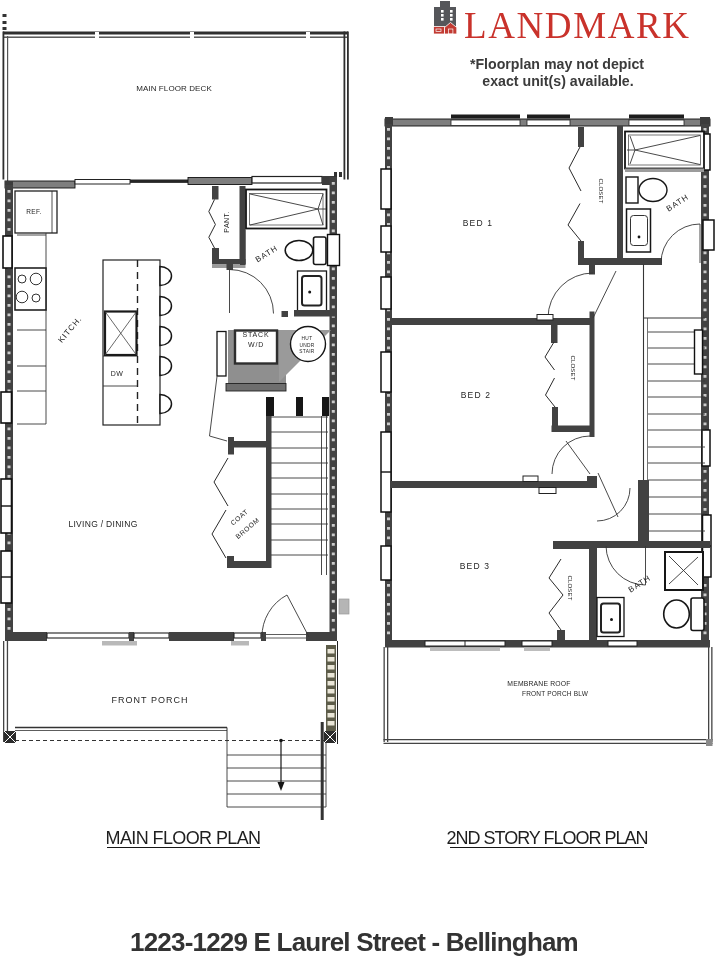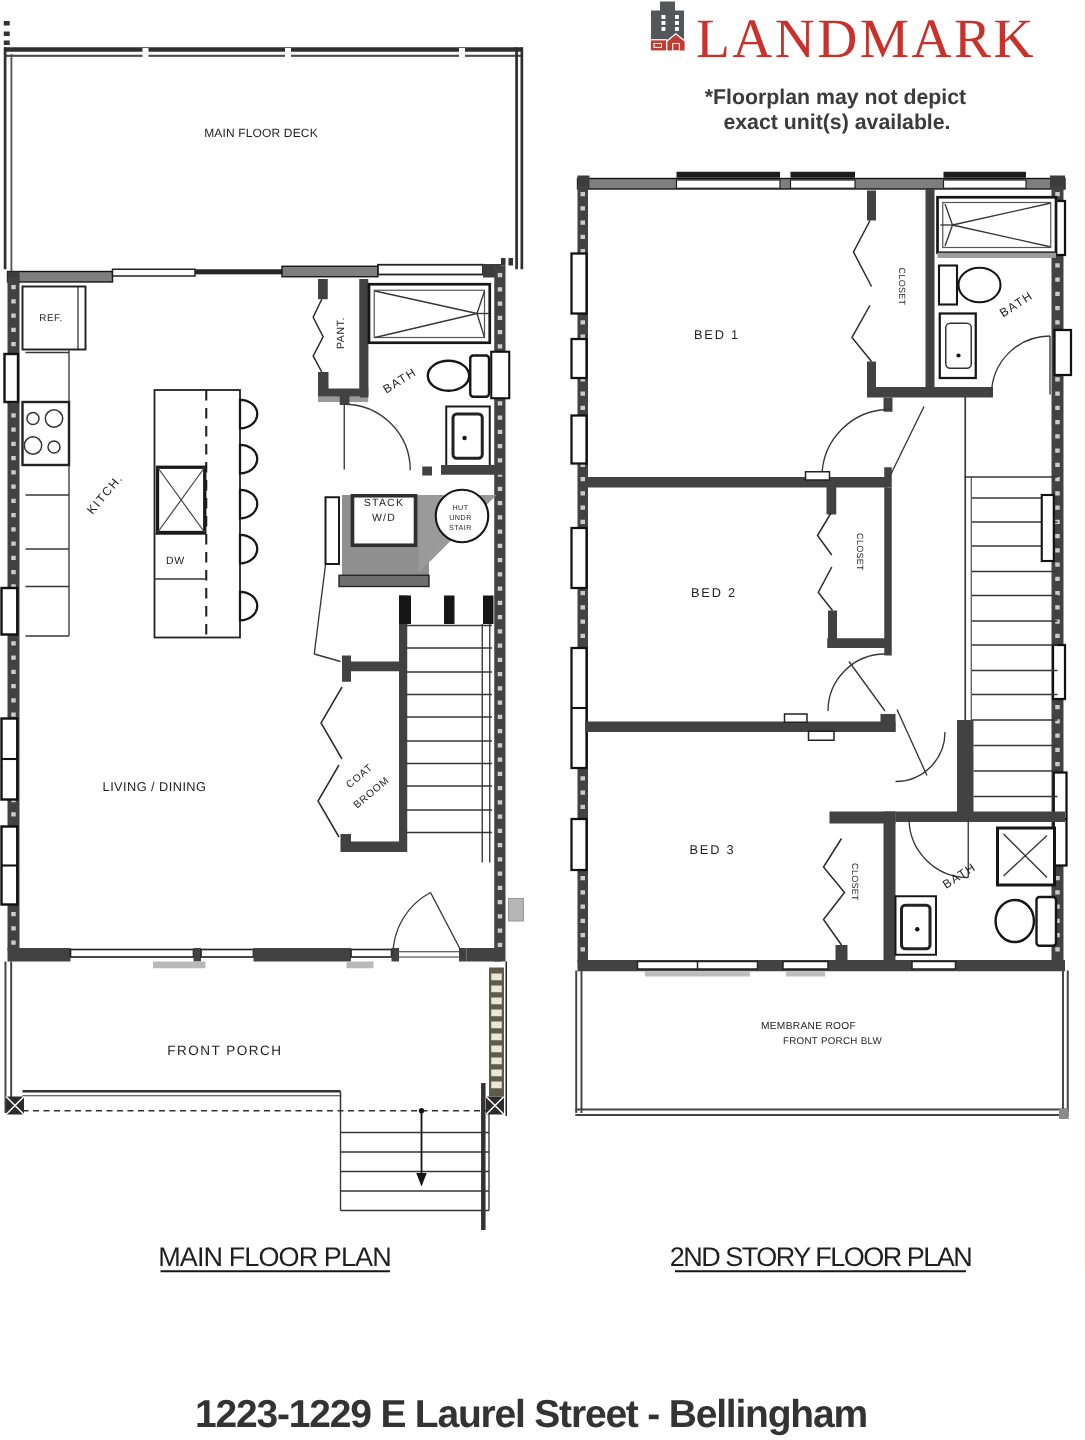--- a/index.html
+++ b/index.html
@@ -1,16 +1,16 @@
 <!DOCTYPE html>
 <html><head>
 <meta charset="utf-8">
 <style>
 html,body{margin:0;padding:0;background:#fff;}
-#page{width:723px;height:960px;position:relative;background:#fde047;overflow:hidden;}
+#page{width:723px;height:960px;position:relative;background:#a3a3a3;overflow:hidden;}
 svg{display:block;}
 .t{font-family:"Liberation Sans",sans-serif;fill:#1f1f1f;}
 .w{fill:#424242;}
 .g{fill:#7e7e7e;stroke:#111;stroke-width:0.9;}
 .ln{stroke:#2b2b2b;stroke-width:1;fill:none;}
 .tn{stroke:#363636;stroke-width:0.9;fill:none;}
 .fx{fill:#fff;stroke:#161616;stroke-width:1.5;}
 .dsh{stroke:#cbcbcb;stroke-width:3;stroke-dasharray:2.8 6.7;fill:none;}
 </style>
 </head>

